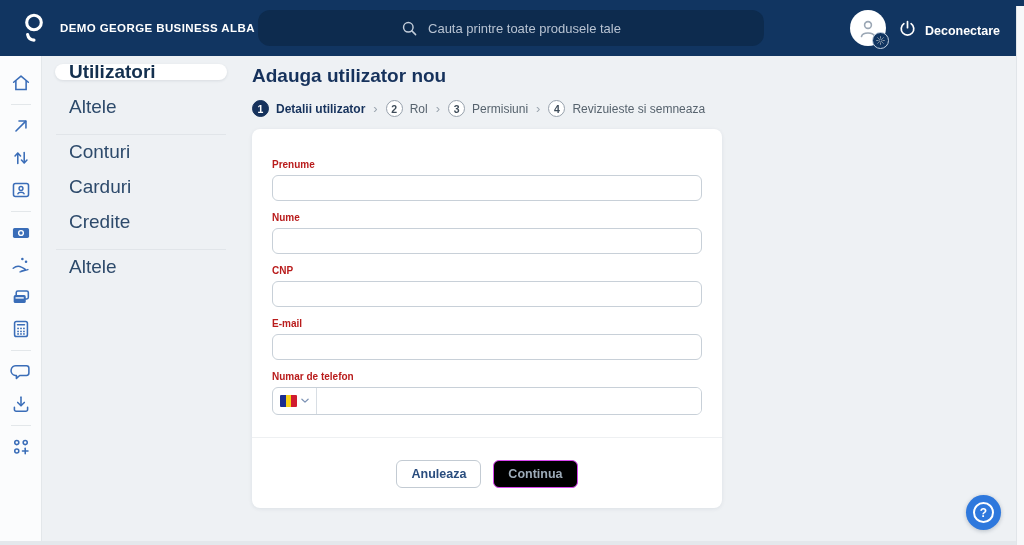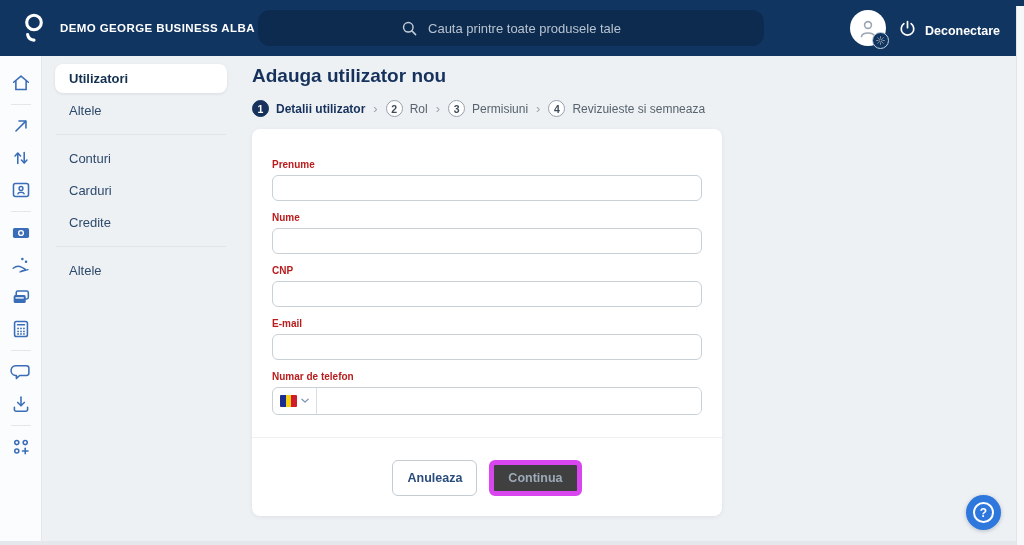--- a/index.html
+++ b/index.html
@@ -50,22 +50,22 @@
     position:absolute; top:56px; left:0; bottom:0; width:42px;
     background:#fbfcfd; border-right:1px solid #e3e7ea;
     display:flex; flex-direction:column; align-items:center; padding-top:11px;
   }
   .rail-icon { width:22px; height:22px; margin:5px 0; cursor:pointer; }
   .rail-div { width:20px; height:1px; background:#e3e7ea; margin:5px 0; }
 
   
   .menu { position:absolute; top:56px; left:42px; bottom:0; width:198px; padding:8px 13px; }
   .menu-item {
-    height:29px; display:flex; align-items:center; padding:0 14px;
-    font-size:13px; color:#2d4a6b; border-radius:8px; cursor:pointer; margin-bottom:3px;
+    height:16px; display:flex; align-items:center; padding:0 14px;
+    font-size:19px; color:#2d4a6b; border-radius:8px; cursor:pointer; margin-bottom:19px;
   }
   .menu-item.selected {
     background:#ffffff; font-weight:bold; color:#14304f;
     box-shadow:0 1px 3px rgba(16,35,61,.10);
   }
   .menu-div { height:1px; background:#e1e5e9; margin:9px 1px; }
 
   
   .content { position:absolute; top:56px; left:240px; right:8px; bottom:0; padding:8px 0 0 12px; }
   .page-title { font-size:19px; font-weight:bold; color:#16325c; line-height:24px; }
@@ -108,21 +108,21 @@
   .flag .b { background:#1b2d8f; } .flag .y { background:#f7d117; } .flag .r { background:#d01c2f; }
   .phone-input { flex:1; border:none; outline:none; font-size:13px; padding:0 9px; font-family:"Liberation Sans", sans-serif; color:#16325c; }
 
   .card-divider { height:1px; background:#eef0f2; margin:22px -20px 0; }
   .card-footer { padding:22px 0 6px; display:flex; justify-content:center; gap:12px; }
   .btn {
     font-family:"Liberation Sans", sans-serif; font-size:12.5px; font-weight:bold;
     padding:6px 14px; border-radius:6px; cursor:pointer;
   }
   .btn-cancel { background:#ffffff; border:1px solid #c3cbd3; color:#2a4d7e; }
-  .btn-continue { background:#404040; border:5px solid #d946ef; color:#9dabb8; cursor:default; }
+  .btn-continue { background:#000000; border:1px solid #d946ef; color:#9dabb8; cursor:default; }
 
   
   .help-btn {
     position:absolute; left:966px; top:495px; width:35px; height:35px; border-radius:50%;
     background:#2e78dd; display:flex; align-items:center; justify-content:center;
     cursor:pointer; z-index:8; box-shadow:0 1px 4px rgba(16,35,61,.25);
   }
   .help-ring {
     width:21px; height:21px; border:2px solid #ffffff; border-radius:50%;
     display:flex; align-items:center; justify-content:center;

